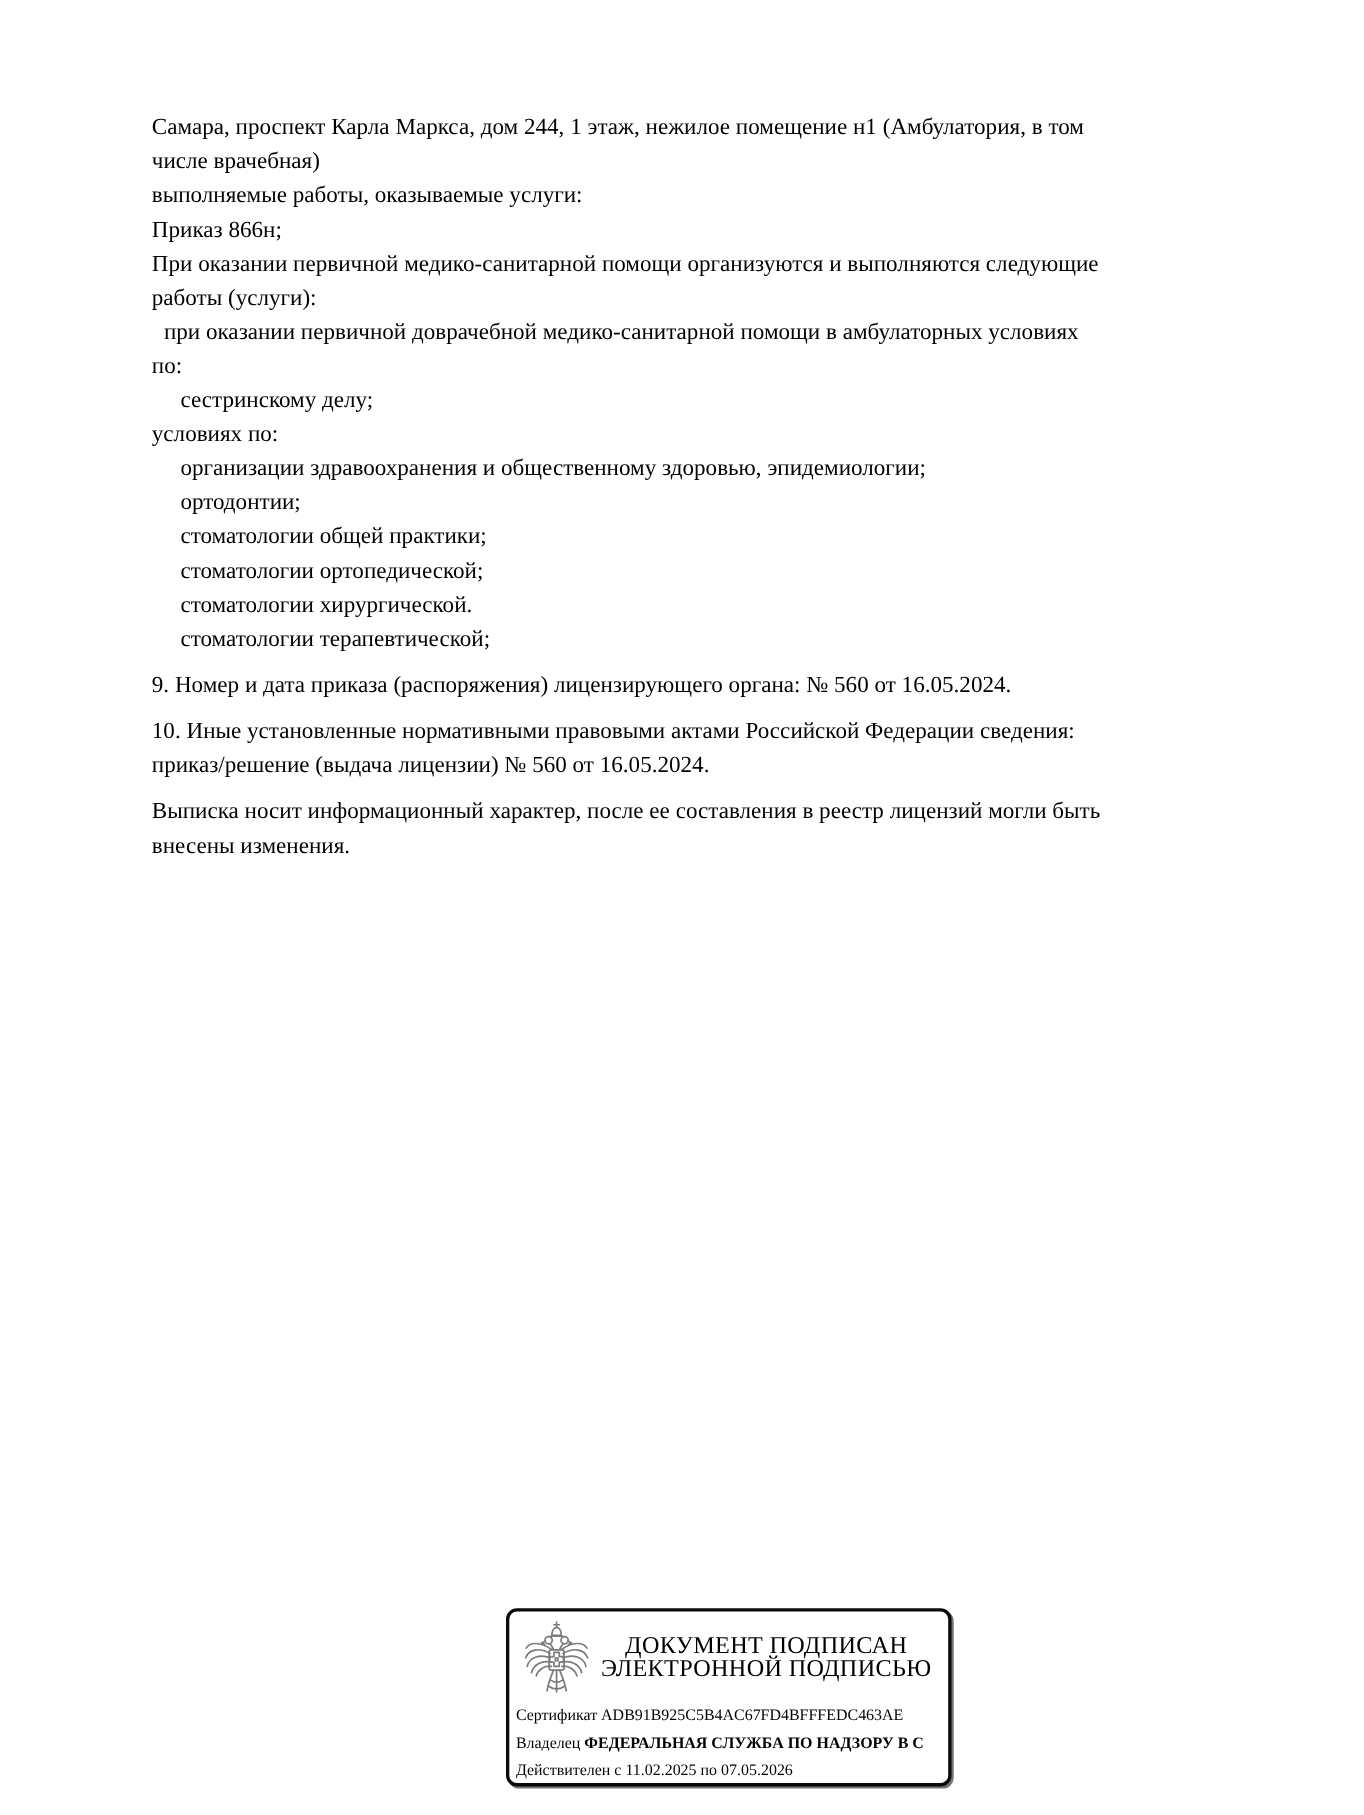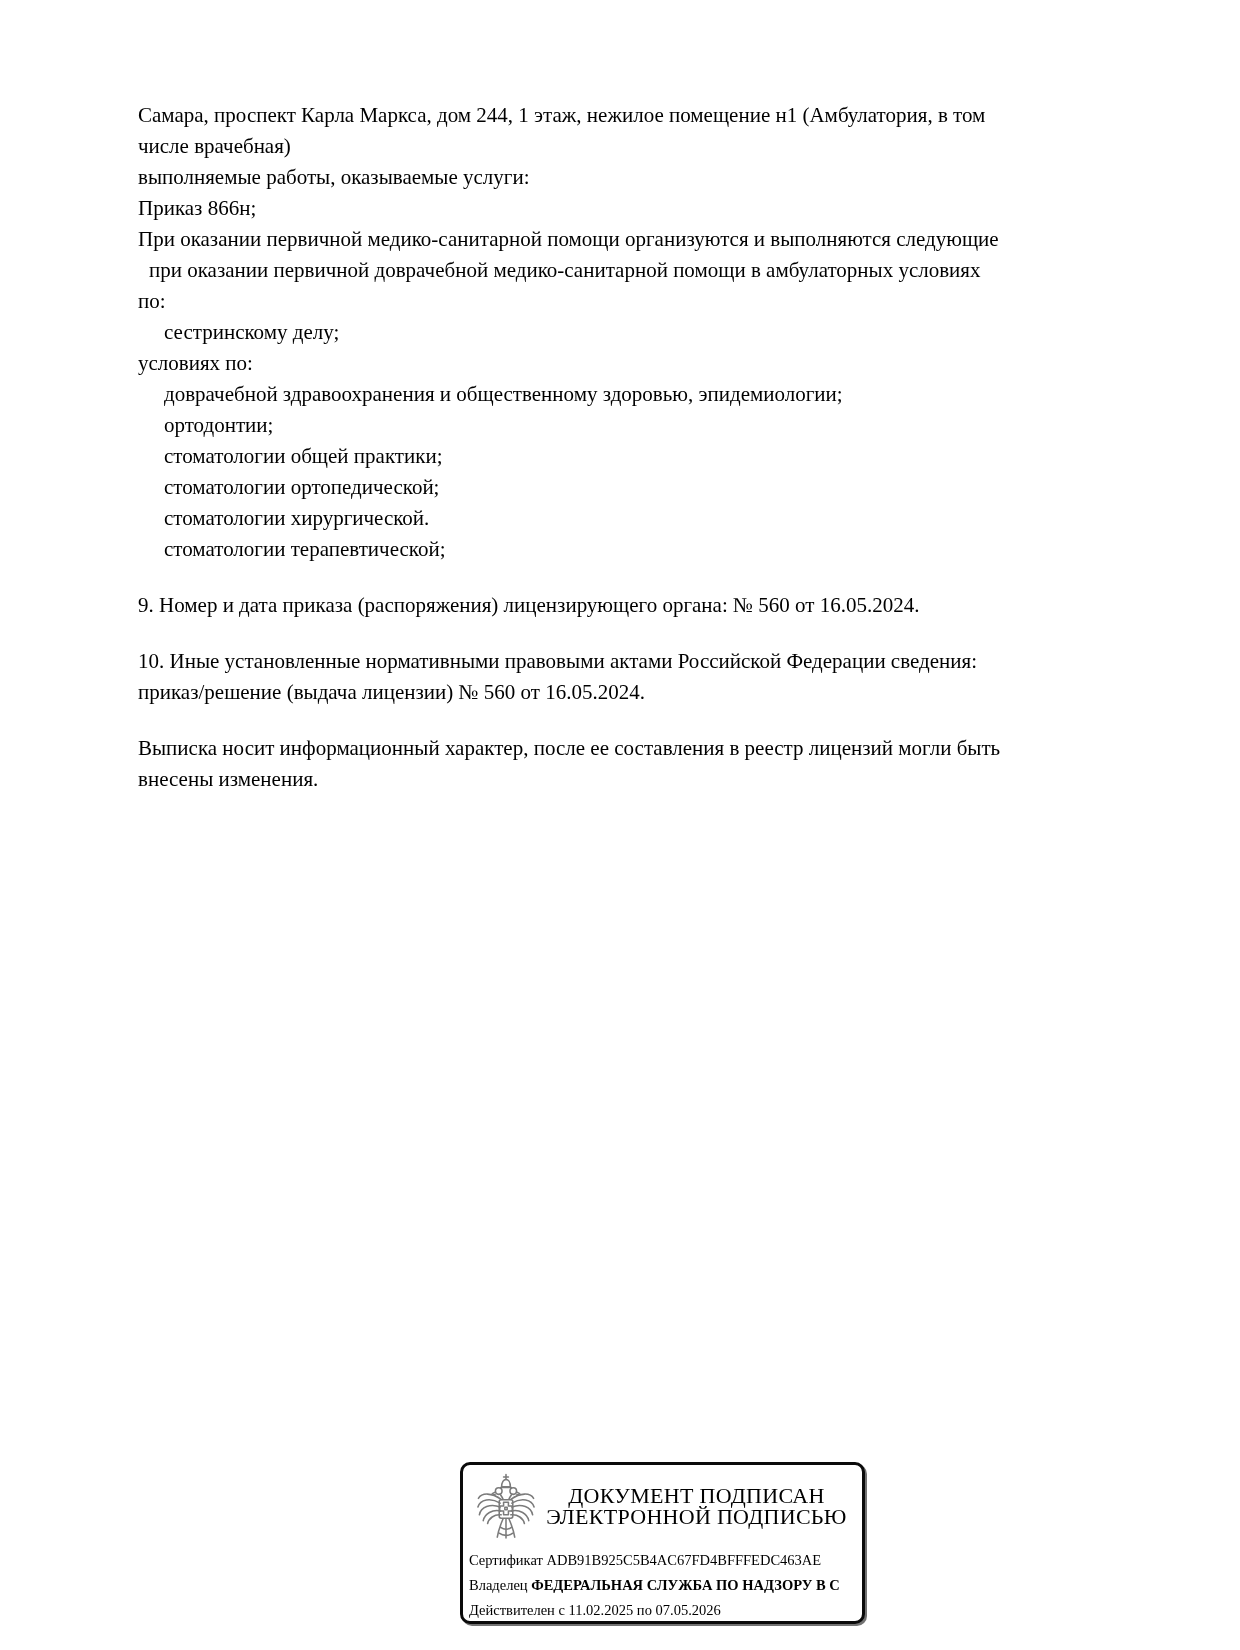--- a/index.html
+++ b/index.html
@@ -7,21 +7,21 @@
     width:1240px;height:1650px;position:relative;background:#ffffff;
     font-family:"Liberation Serif","DejaVu Serif",serif;color:#000;
     overflow:hidden;
   }
   .page{position:absolute;inset:0;}
   
   .text{position:absolute;left:138px;top:100px;width:985px;}
   .ln{font-size:21px;line-height:31px;white-space:nowrap;}
   .i1{padding-left:11px;}
   .i2{padding-left:26px;}
-  .gap{margin-top:25px;}
+  .gap{margin-top:11px;}
   
   .stamp{
     position:absolute;left:460px;top:1462px;width:399px;height:156px;
     border:3px solid #0a0a0a;border-radius:10px;background:#fff;
     overflow:hidden;box-shadow:2px 2px 0 rgba(0,0,0,.55);
   }
   .stamp-head{display:flex;align-items:flex-start;}
   .eagle{flex:none;width:62px;height:74px;margin:7px 0 0 12px;}
   .eagle svg{width:100%;height:100%;display:block;}
   .stamp-title{flex:1;text-align:center;font-size:22px;line-height:21px;margin:20px 6px 0 0;letter-spacing:.3px;}
@@ -34,25 +34,26 @@
 <main class="page">
 
   <section class="text">
 
     <div class="para">
       <div class="ln">Самара, проспект Карла Маркса, дом 244, 1 этаж, нежилое помещение н1 (Амбулатория, в том</div>
       <div class="ln">числе врачебная)</div>
       <div class="ln">выполняемые работы, оказываемые услуги:</div>
       <div class="ln">Приказ 866н;</div>
       <div class="ln">При оказании первичной медико-санитарной помощи организуются и выполняются следующие</div>
+      <div class="ln">работы (услуги):</div>
       <div class="ln i1">при оказании первичной доврачебной медико-санитарной помощи в амбулаторных условиях</div>
       <div class="ln">по:</div>
       <div class="ln i2">сестринскому делу;</div>
       <div class="ln">условиях по:</div>
-      <div class="ln i2">доврачебной здравоохранения и общественному здоровью, эпидемиологии;</div>
+      <div class="ln i2">организации здравоохранения и общественному здоровью, эпидемиологии;</div>
       <div class="ln i2">ортодонтии;</div>
       <div class="ln i2">стоматологии общей практики;</div>
       <div class="ln i2">стоматологии ортопедической;</div>
       <div class="ln i2">стоматологии хирургической.</div>
       <div class="ln i2">стоматологии терапевтической;</div>
     </div>
 
     <div class="para gap">
       <div class="ln">9. Номер и дата приказа (распоряжения) лицензирующего органа: № 560 от 16.05.2024.</div>
     </div>

